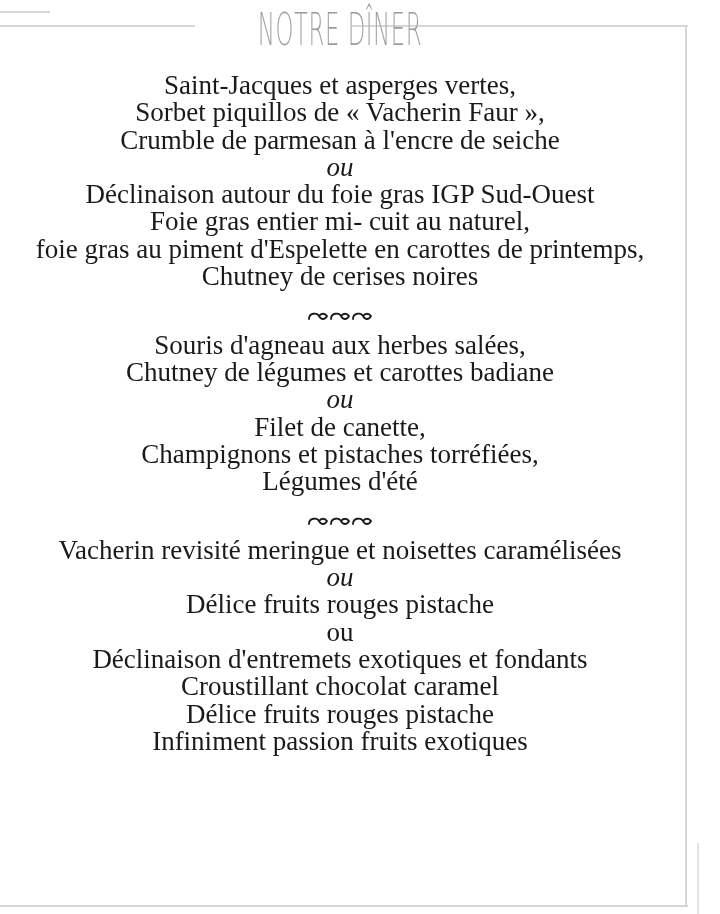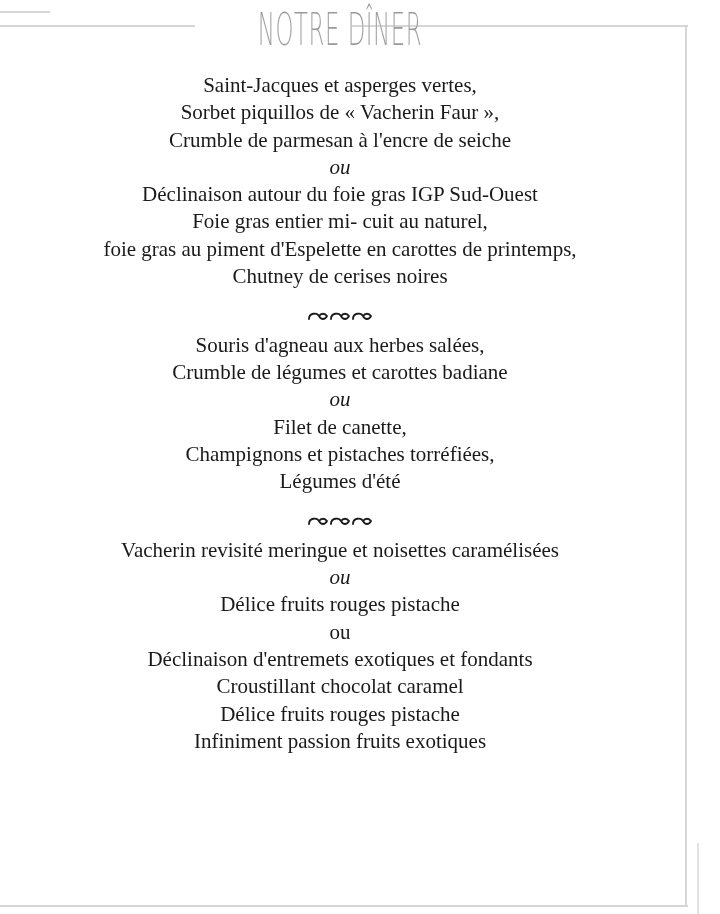--- a/index.html
+++ b/index.html
@@ -10,21 +10,21 @@
       font-family: "DejaVu Sans", sans-serif; font-weight: 200;
       font-size: 44px; line-height: 52px; color: #9a9a9a;
       transform: scaleX(0.52); transform-origin: 340px 0;
       letter-spacing: 1px;
       -webkit-text-stroke: 0.2px #ffffff;
     }
     .menu {
       position: absolute; left: 0; width: 680px; top: 72px;
       text-align: center;
       font-family: "Liberation Serif", "DejaVu Serif", serif;
-      font-size: 21px; line-height: 27.3px; color: #1a1a1a;
+      font-size: 27px; line-height: 27.3px; color: #1a1a1a;
     }
     .menu .row { display: block; white-space: nowrap; }
     .menu .or { font-style: italic; }
     .menu .or-plain { font-style: normal; }
     .ornament { display: block; height: 27.3px; margin: 6px 0 6px 0; }
     .ornament svg { display: inline-block; vertical-align: middle; }
   </style>
 </head>
 <body>
 
@@ -54,21 +54,21 @@
       <g fill="none" stroke="#1a1a1a" stroke-width="1.8" stroke-linecap="round">
         <path d="M2 10 C2 4,10 3,12 7 C14 11,18 11,20 7 M12 7 C14 4,18 4,20 7"></path>
         <path d="M24 10 C24 4,32 3,34 7 C36 11,40 11,42 7 M34 7 C36 4,40 4,42 7"></path>
         <path d="M46 10 C46 4,54 3,56 7 C58 11,62 11,64 7 M56 7 C58 4,62 4,64 7"></path>
       </g>
     </svg>
   </div>
 
   <div>
     <span class="row">Souris d'agneau aux herbes salées,</span>
-    <span class="row">Crumble de légumes et carottes badiane</span>
+    <span class="row">Chutney de légumes et carottes badiane</span>
     <span class="row or">ou</span>
     <span class="row">Filet de canette,</span>
     <span class="row">Champignons et pistaches torréfiées,</span>
     <span class="row">Légumes d'été</span>
   </div>
 
   <div class="ornament" style="margin-top:10px;margin-bottom:4px;">
     <svg width="66" height="14" viewBox="0 0 66 14">
       <g fill="none" stroke="#1a1a1a" stroke-width="1.8" stroke-linecap="round">
         <path d="M2 10 C2 4,10 3,12 7 C14 11,18 11,20 7 M12 7 C14 4,18 4,20 7"></path>

